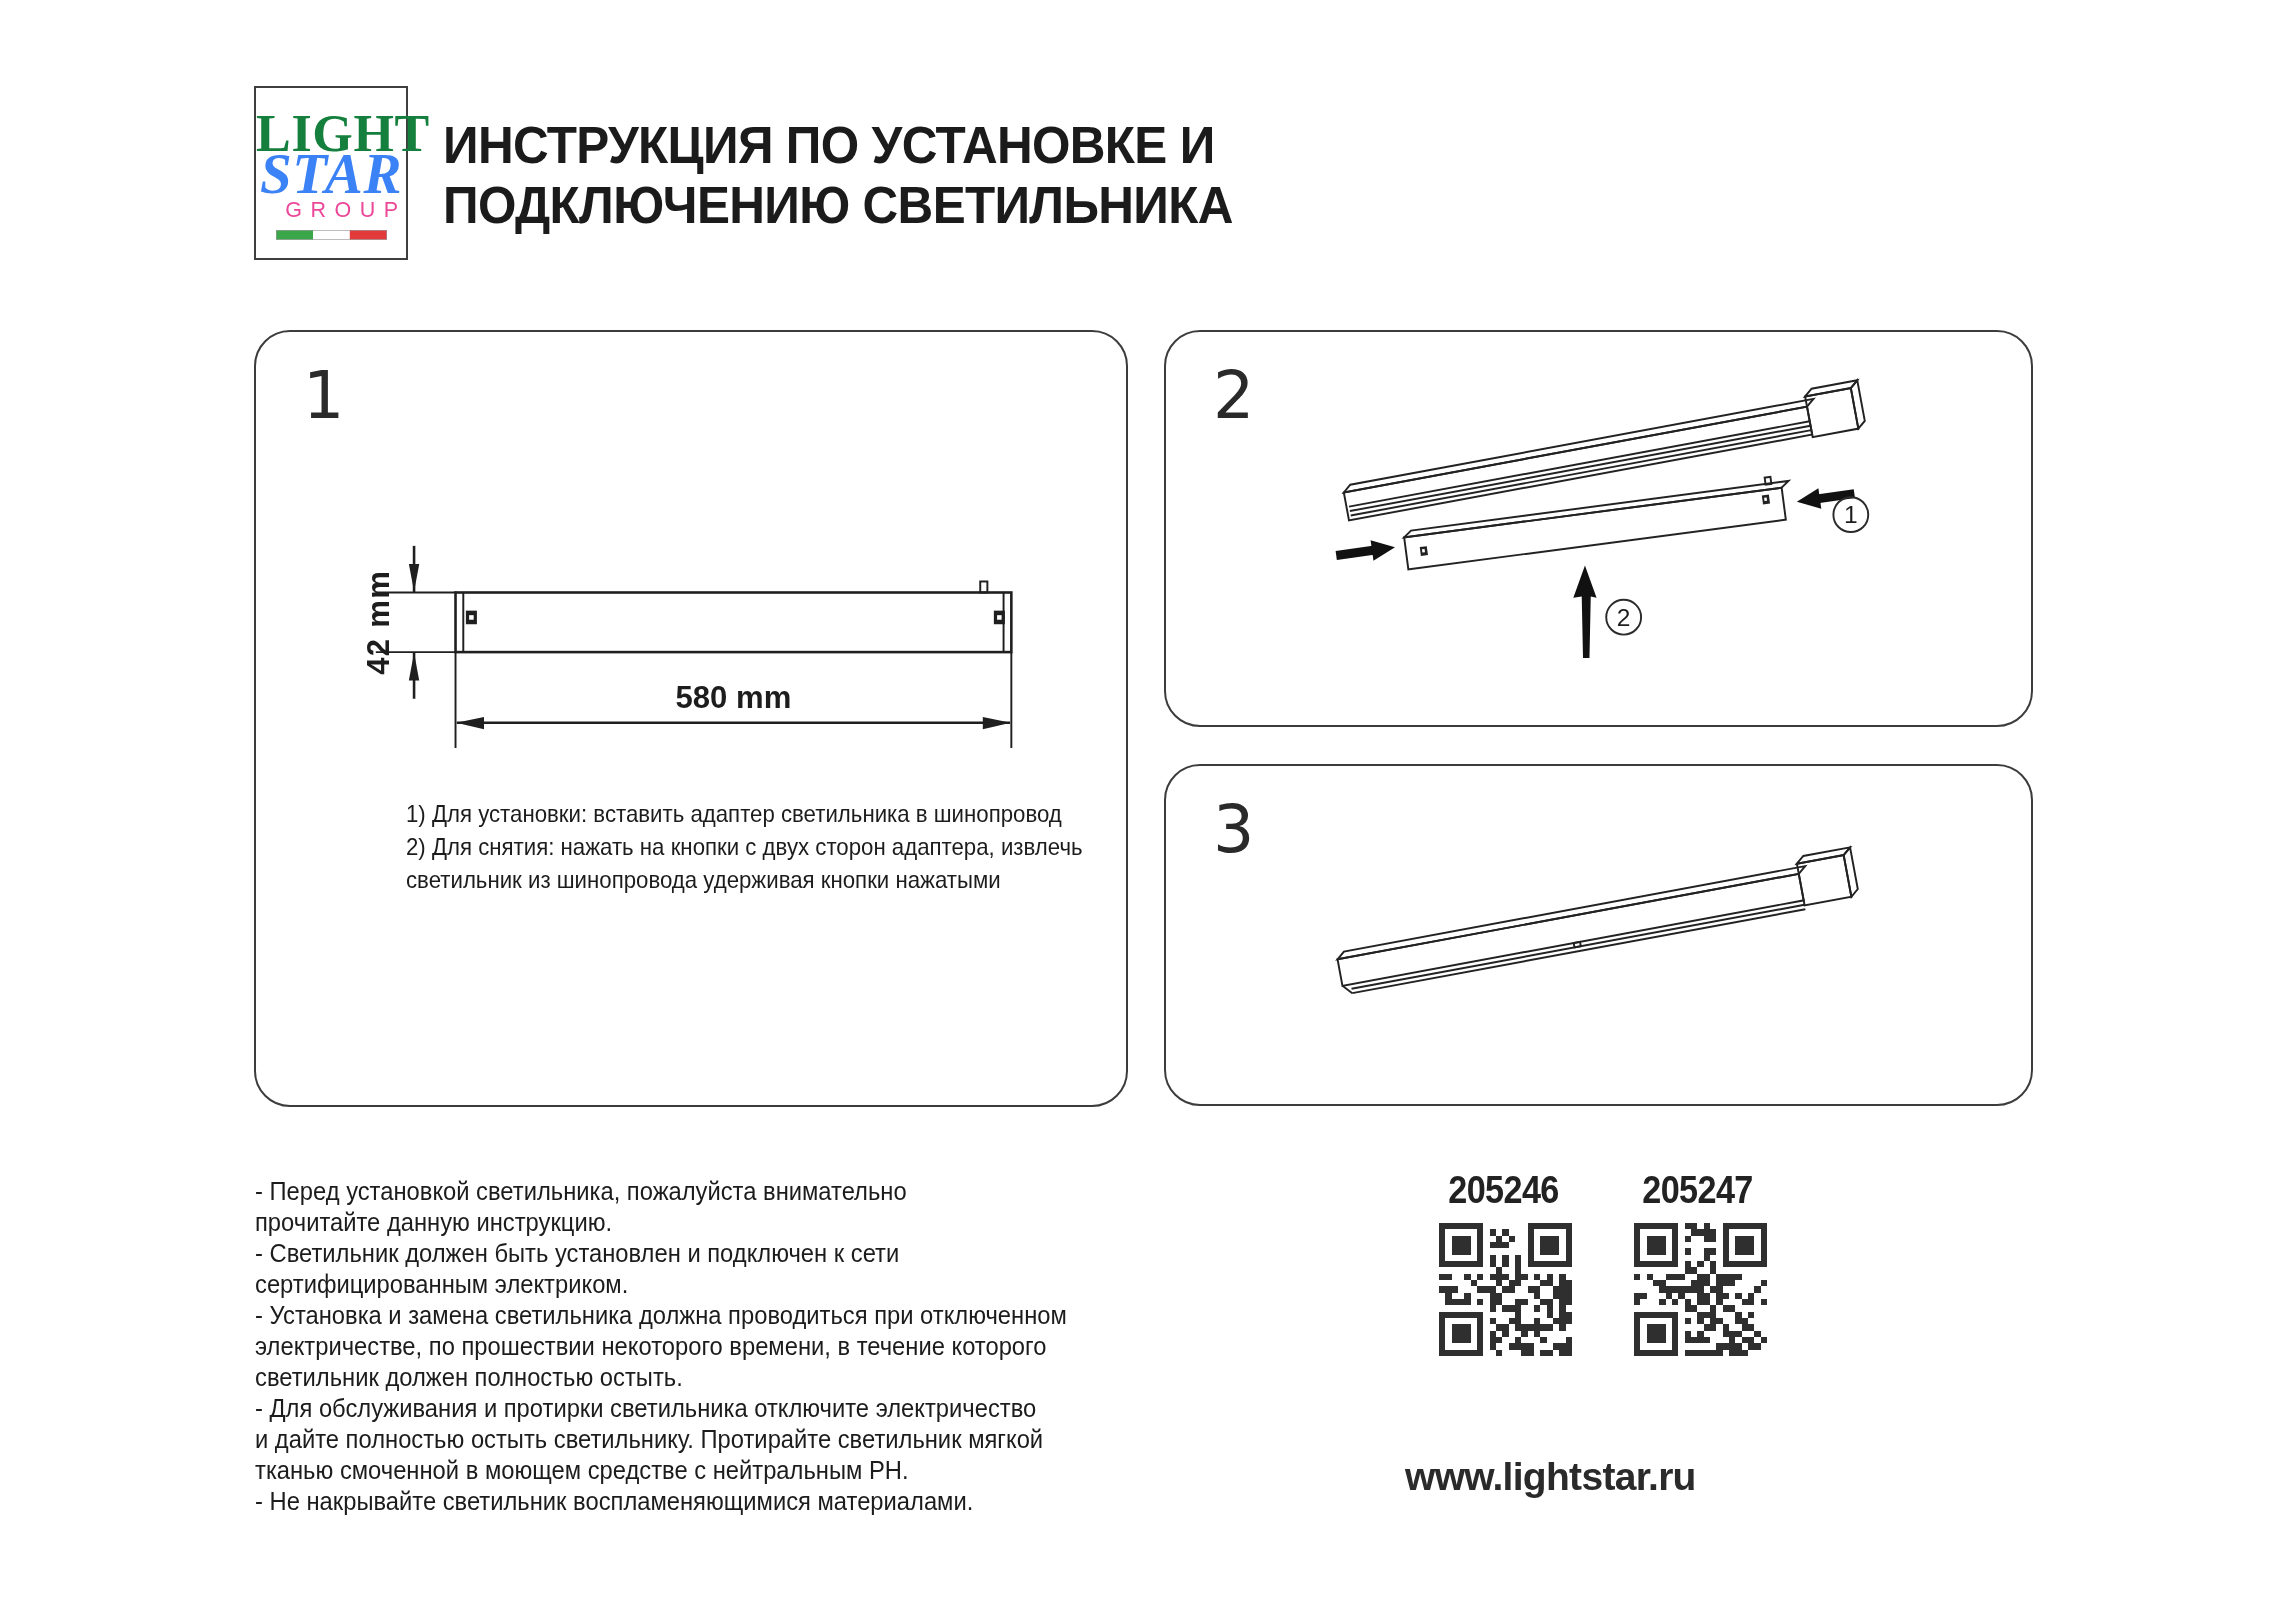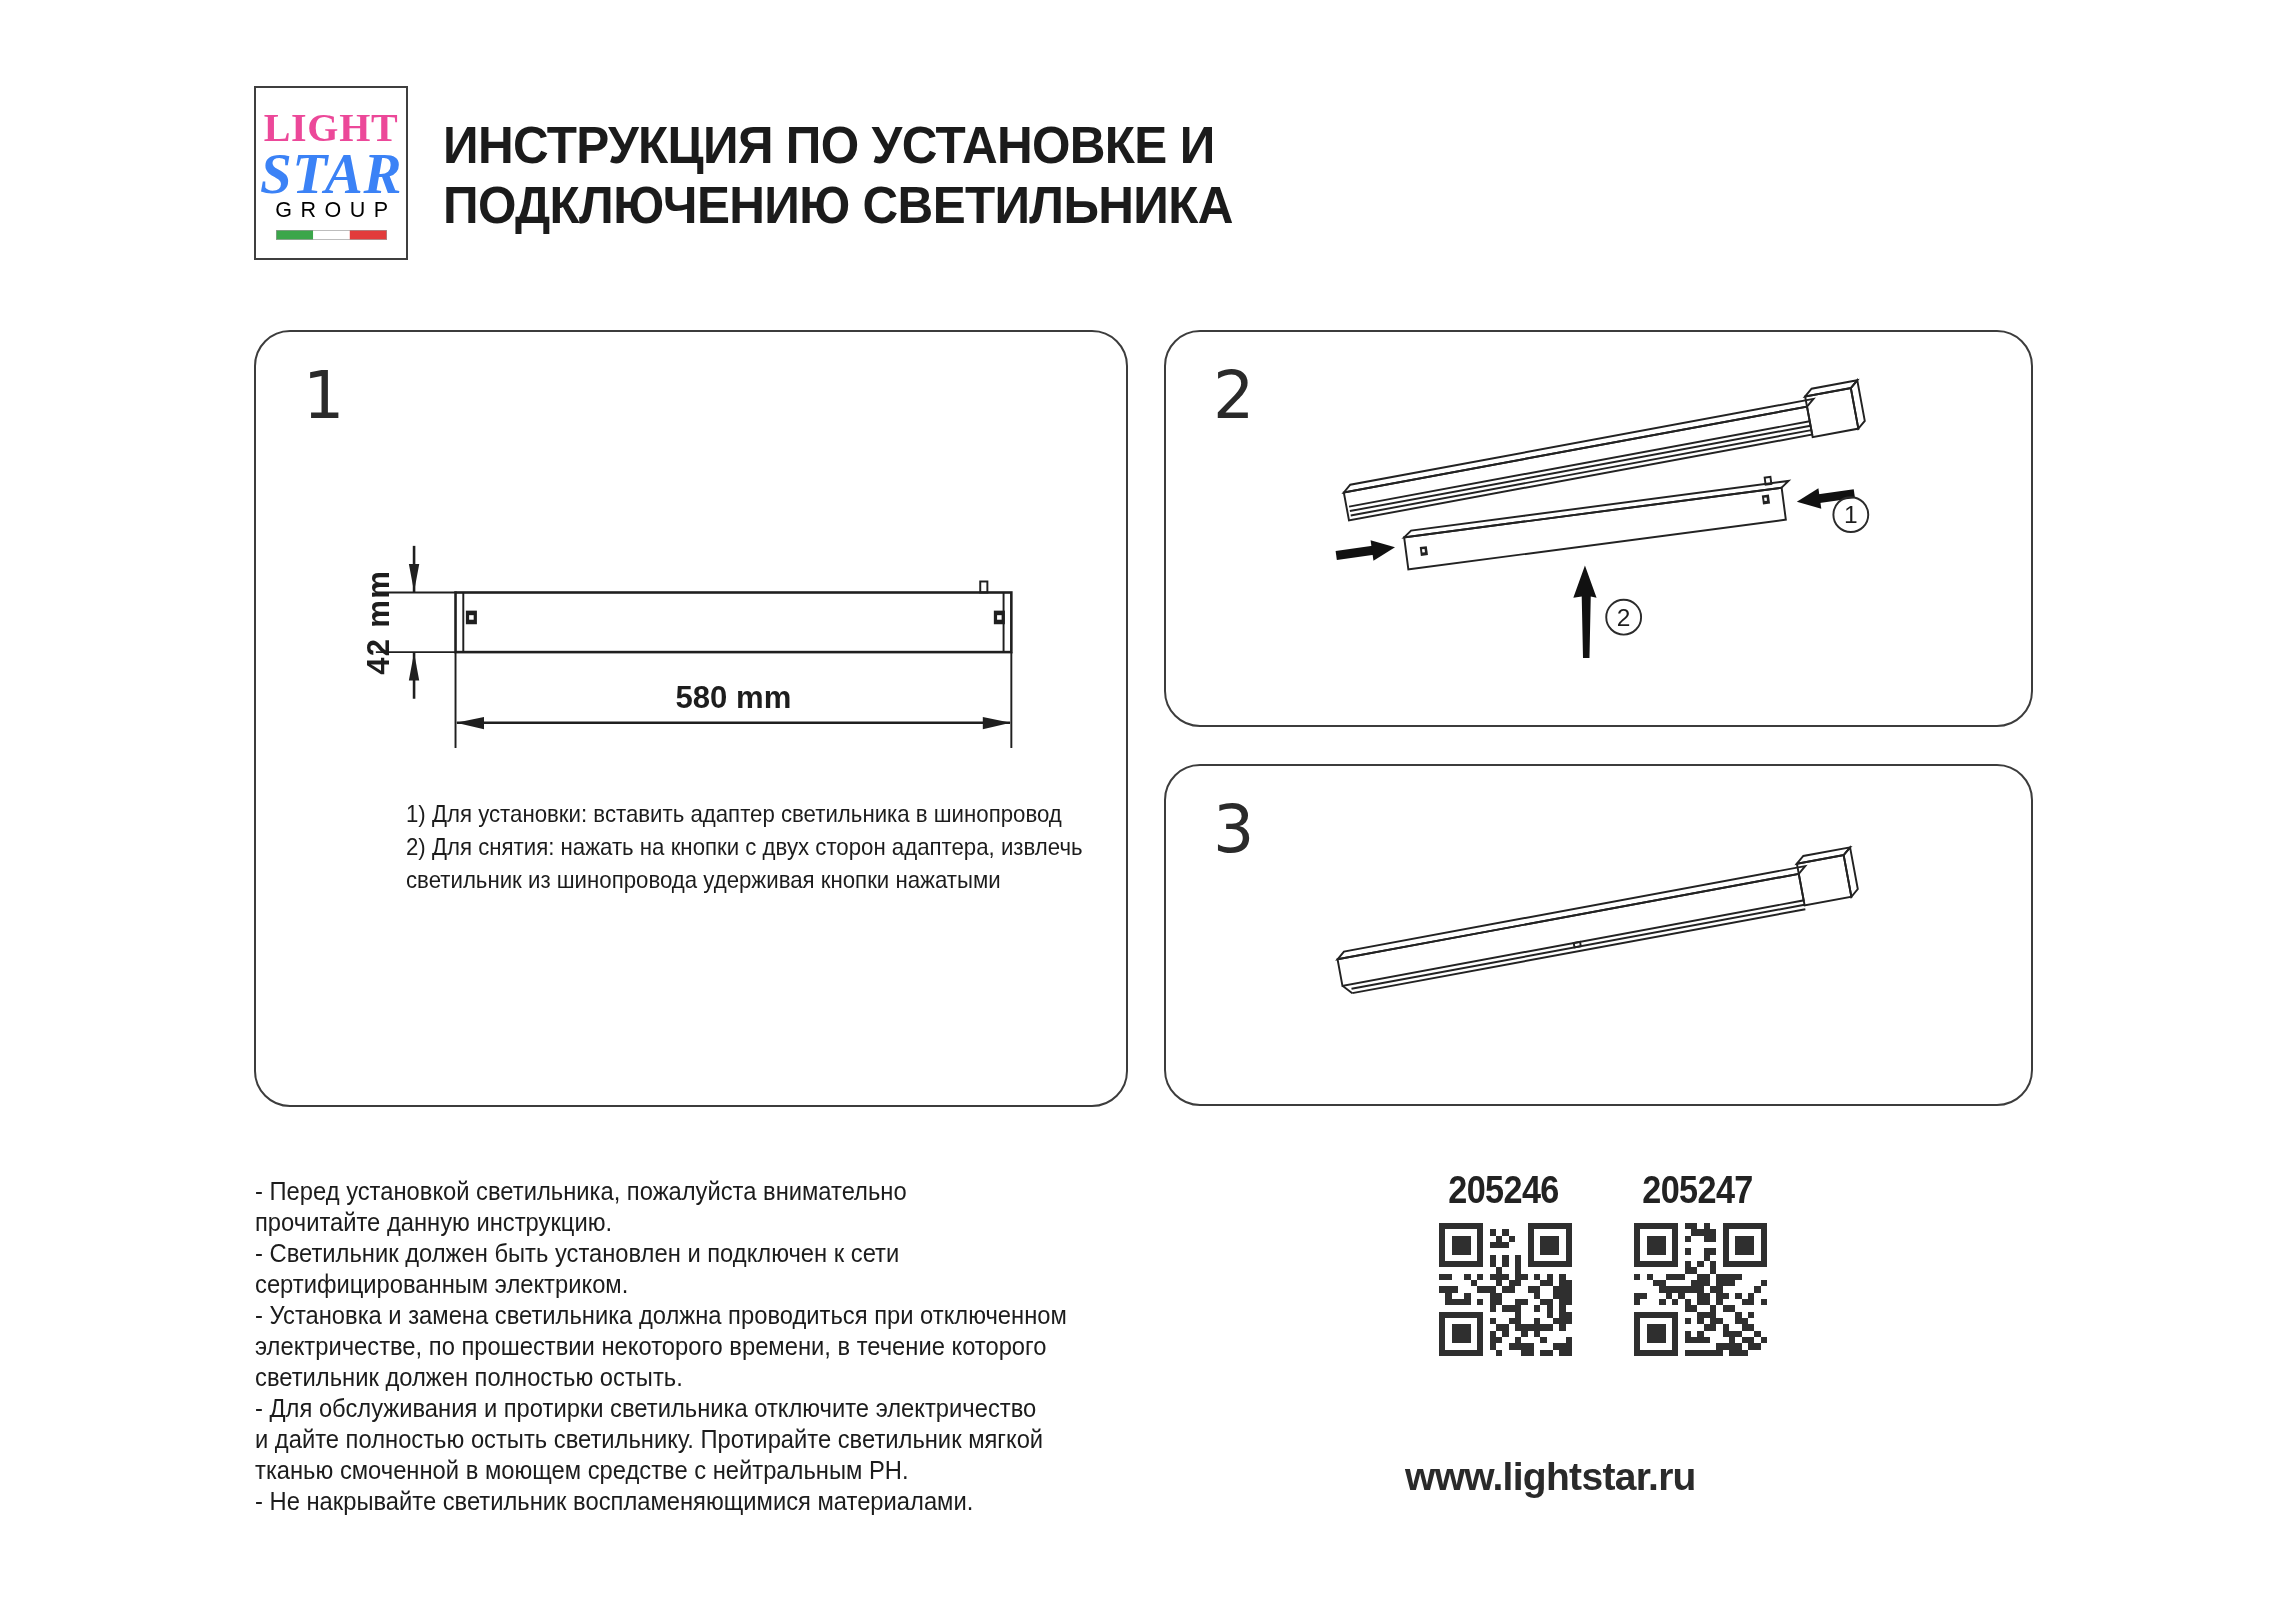--- a/index.html
+++ b/index.html
@@ -3,25 +3,25 @@
 <meta charset="utf-8">
 <style>
   html,body{margin:0;padding:0;background:#ffffff;}
   .page{position:relative;width:2284px;height:1616px;background:#ffffff;overflow:hidden;
         font-family:"Liberation Sans",sans-serif;color:#1d1d1d;}
 
   
   .logo-box{position:absolute;left:254px;top:86px;width:154px;height:174px;
             border:2px solid #3f3f3f;box-sizing:border-box;text-align:center;}
   .logo-light{position:absolute;left:0;width:100%;top:19.5px;font-family:"Liberation Serif",serif;
-              font-weight:bold;font-size:40px;letter-spacing:0.7px;color:#ec4899;line-height:1;}
+              font-weight:bold;font-size:52px;letter-spacing:0.7px;color:#15803d;line-height:1;}
   .logo-star{position:absolute;left:0;width:100%;top:57px;font-family:"Liberation Serif",serif;
              font-weight:bold;font-size:57px;letter-spacing:0.7px;color:#3b82f6;line-height:1;font-style:italic;}
-  .logo-group{position:absolute;left:5px;width:100%;top:112px;font-size:21.5px;letter-spacing:8.5px;
-              color:#000000;line-height:1;}
+  .logo-group{position:absolute;left:15px;width:100%;top:112px;font-size:21.5px;letter-spacing:8.5px;
+              color:#ec4899;line-height:1;}
   .logo-flag{position:absolute;left:19.5px;top:142px;}
 
   .title{position:absolute;left:443px;top:116px;font-weight:bold;font-size:51px;line-height:60px;
          color:#1b1b1b;transform:scaleX(.97);transform-origin:left top;letter-spacing:-0.7px;}
   .right-head{position:absolute;left:1371px;top:128px;width:456px;text-align:center;color:#1b1b1b;}
   .series{font-weight:bold;font-size:38px;letter-spacing:-0.7px;}
   .articles{font-weight:bold;font-size:46px;margin-top:14.3px;letter-spacing:-0.7px;}
 
   
   .panel{position:absolute;border:2px solid #3c3c3c;border-radius:36px;box-sizing:border-box;background:#fff;}

